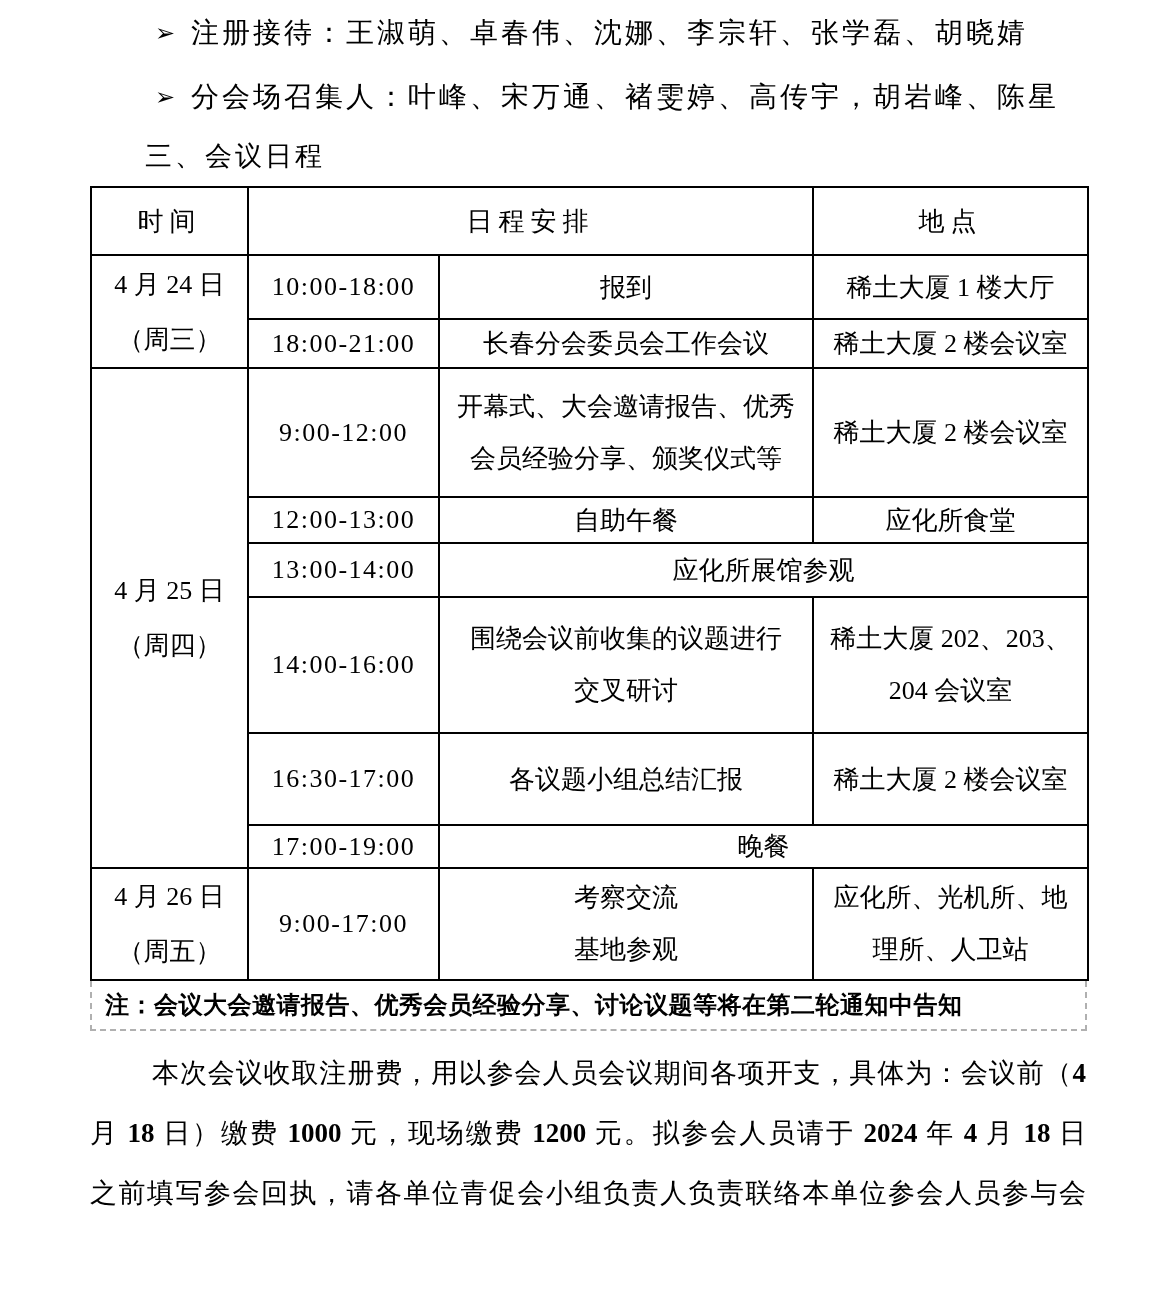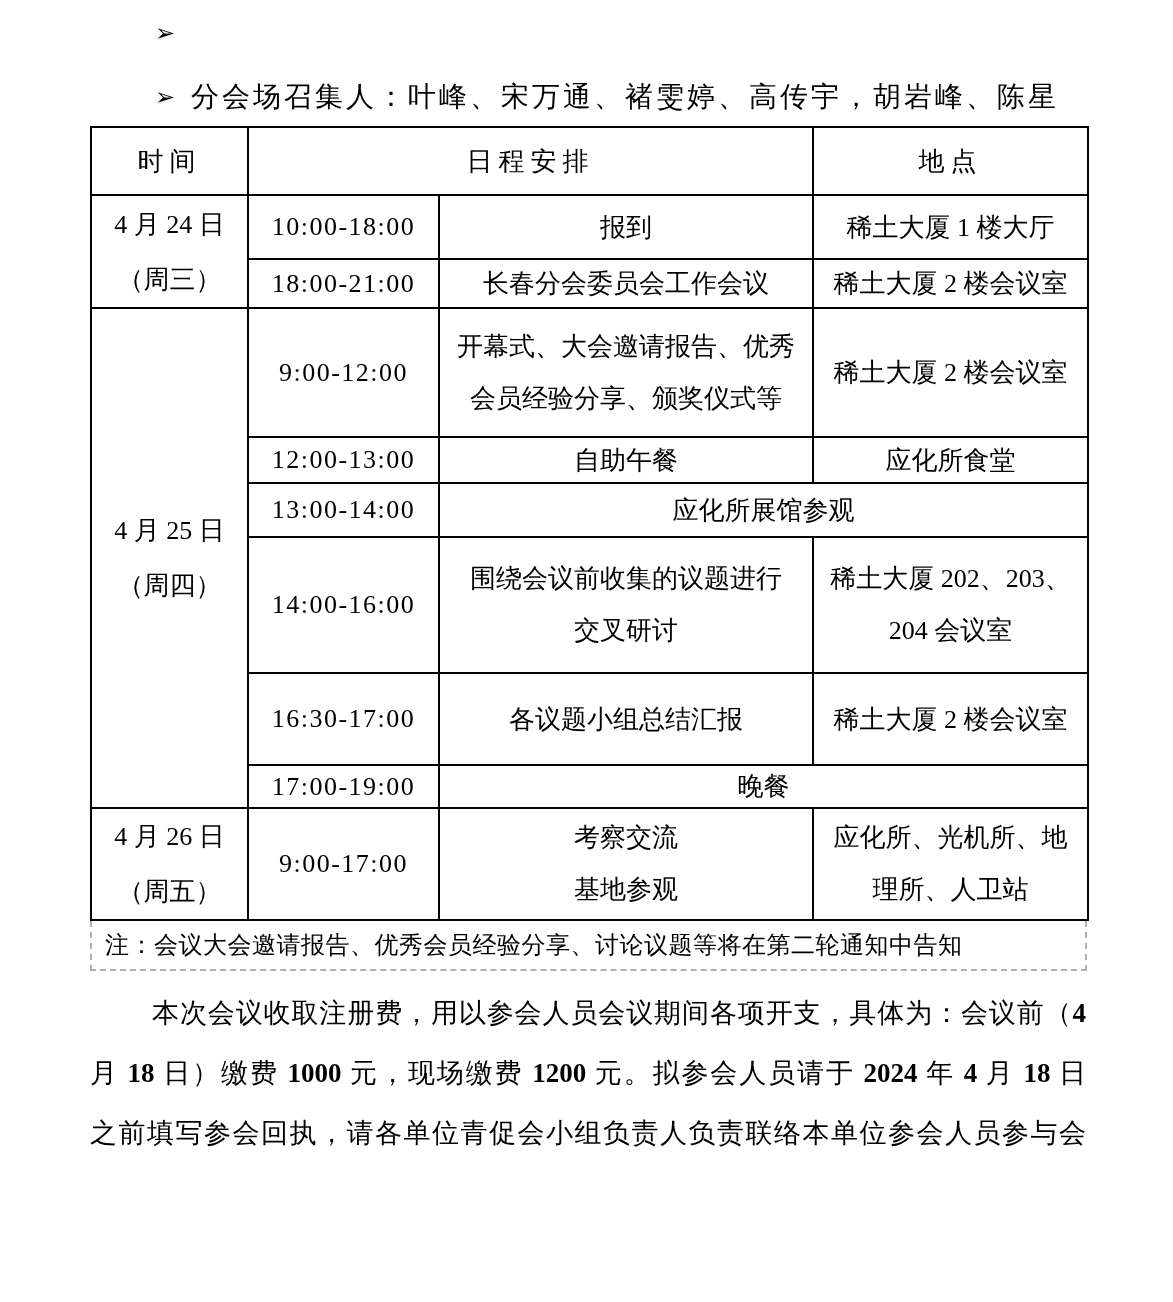--- a/index.html
+++ b/index.html
@@ -66,20 +66,21 @@
     margin-left:90px;
     height:50px;
     border-left:2px dashed #b0b0b0;
     border-right:2px dashed #b0b0b0;
     border-bottom:2px dashed #b0b0b0;
     display:flex;
     align-items:center;
     padding-left:13px;
     font-size:24px;
     letter-spacing:0.5px;
+    font-weight:bold;
   }
   
   .para{
     margin:12px 0 0 90px;
     width:996px;
     font-size:27px;
   }
   .para-line{
     line-height:60px;
     text-align:justify;
@@ -89,26 +90,28 @@
   .para-line.last{text-align-last:left;}
   .para-line .bold{font-weight:bold;}
 </style>
 </head>
 <body>
 
 <div class="page">
 
   <div class="bullet-line first">
     <span class="bullet-marker">➢</span>
+    <span>注册接待：王淑萌、卓春伟、沈娜、李宗轩、张学磊、胡晓婧</span>
   </div>
   <div class="bullet-line second">
     <span class="bullet-marker">➢</span>
     <span>分会场召集人：叶峰、宋万通、褚雯婷、高传宇，胡岩峰、陈星</span>
   </div>
 
+  <div class="section-heading">三、会议日程</div>
 
   <table class="schedule">
     <colgroup>
       <col style="width:157px">
       <col style="width:191px">
       <col style="width:374px">
       <col style="width:275px">
     </colgroup>
     <tbody>
       <tr style="height:68px">

